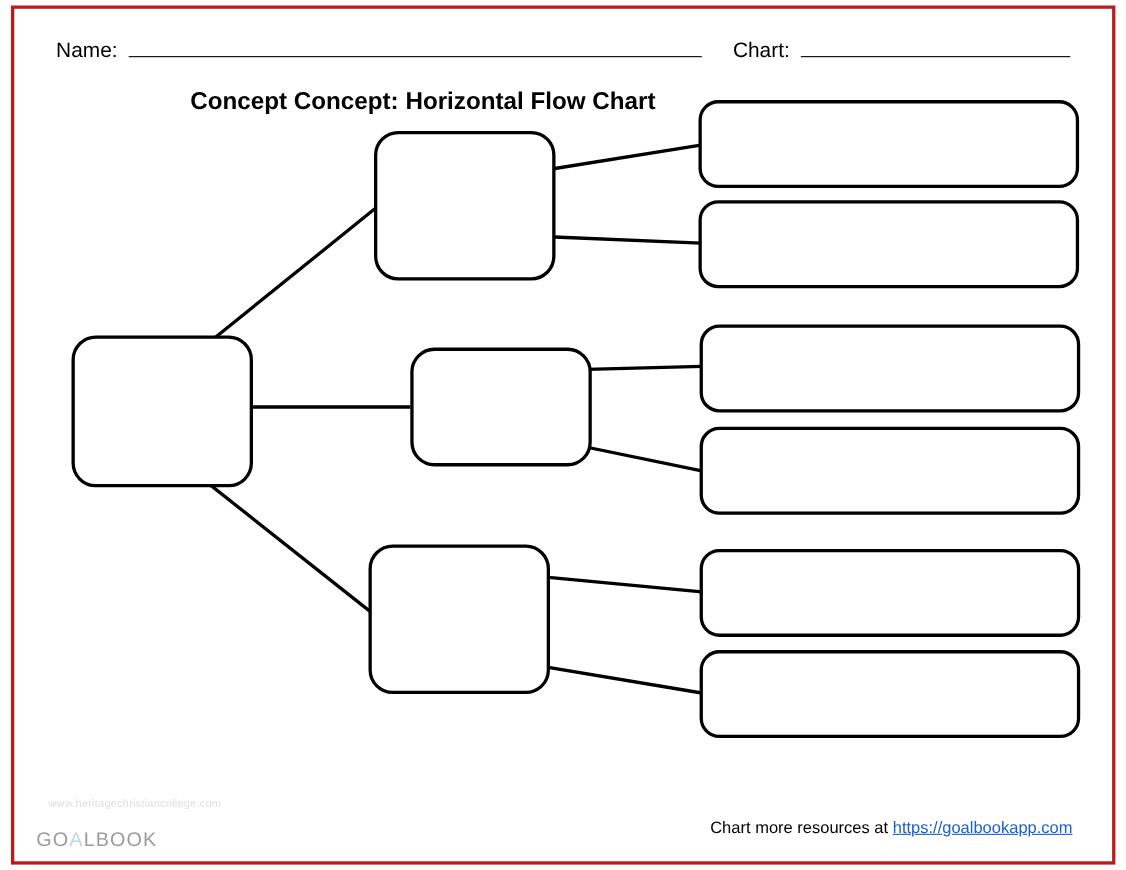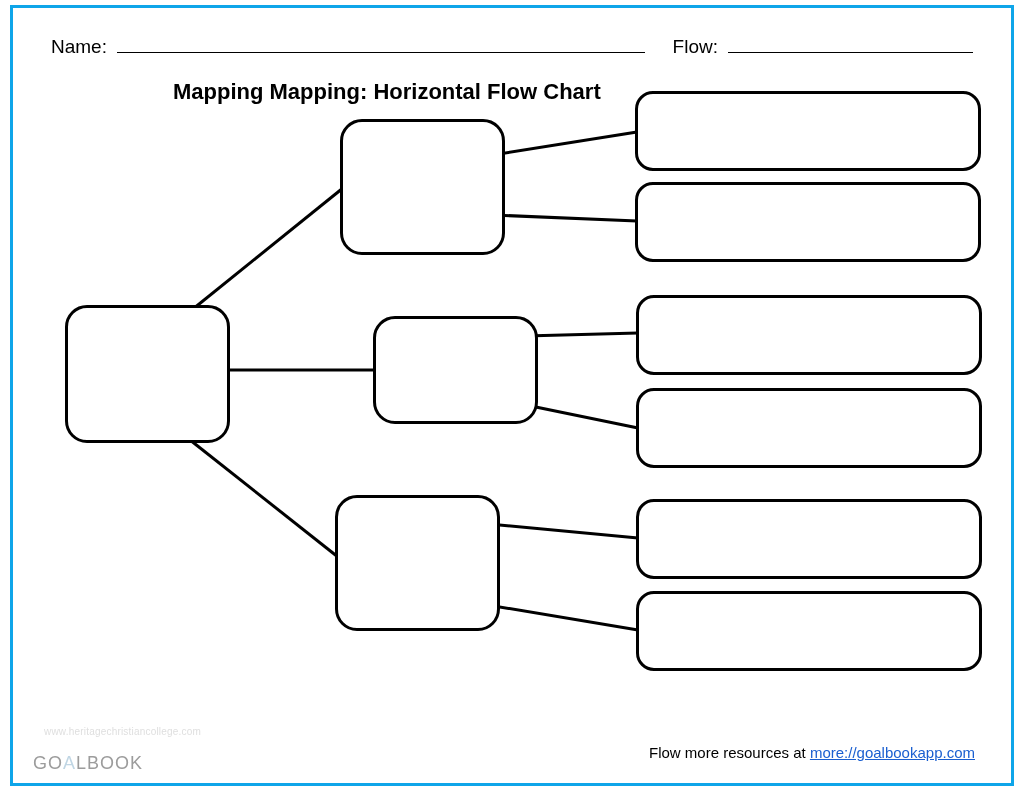--- a/index.html
+++ b/index.html
@@ -9,21 +9,21 @@
       font-family: Arial, Helvetica, sans-serif;
       background: #ffffff;
       position: relative;
     }
     .page {
       position: absolute;
       left: 10px;
       top: 5px;
       width: 1004px;
       height: 781px;
-      border: 3px solid #0ea5e9;
+      border: 3px solid #b91c1c;
     }
     .header-row {
       position: absolute;
       top: 28px;
       left: 38px;
       right: 38px;
       display: flex;
       align-items: baseline;
       font-size: 19px;
       color: #000;
@@ -104,25 +104,25 @@
     .b-lf6  { left: 623px; top: 583px; width: 346px; height: 80px; border-radius: 18px; }
   </style>
 </head>
 <body>
 
 <div class="page">
 
   <div class="header-row">
     <span class="name-label">Name:</span>
     <span class="name-line"></span>
-    <span class="date-label">Flow:</span>
+    <span class="date-label">Chart:</span>
     <span class="date-line"></span>
   </div>
 
-  <div class="title">Mapping Mapping: Horizontal Flow Chart</div>
+  <div class="title">Concept Concept: Horizontal Flow Chart</div>
 
   <svg class="diagram">
     <g stroke="#000" stroke-width="3" fill="none">
 
       <line x1="175" y1="305" x2="330" y2="180"></line>
       <line x1="217" y1="362" x2="360" y2="362"></line>
       <line x1="172" y1="428" x2="330" y2="553"></line>
 
       <line x1="480" y1="147" x2="624" y2="124"></line>
       <line x1="480" y1="207" x2="624" y2="213"></line>
@@ -146,16 +146,16 @@
   <div class="box b-lf5"></div>
   <div class="box b-lf6"></div>
 
   <div class="watermark">www.heritagechristiancollege.com</div>
 
   <div class="logo">
     <span>GO</span><span class="accent">A</span><span>LBOOK</span>
   </div>
 
   <div class="footer-text">
-    <span>Flow more resources at </span><a href="#">more://goalbookapp.com</a>
+    <span>Chart more resources at </span><a href="#">https://goalbookapp.com</a>
   </div>
 
 </div>
 
 </body></html>

